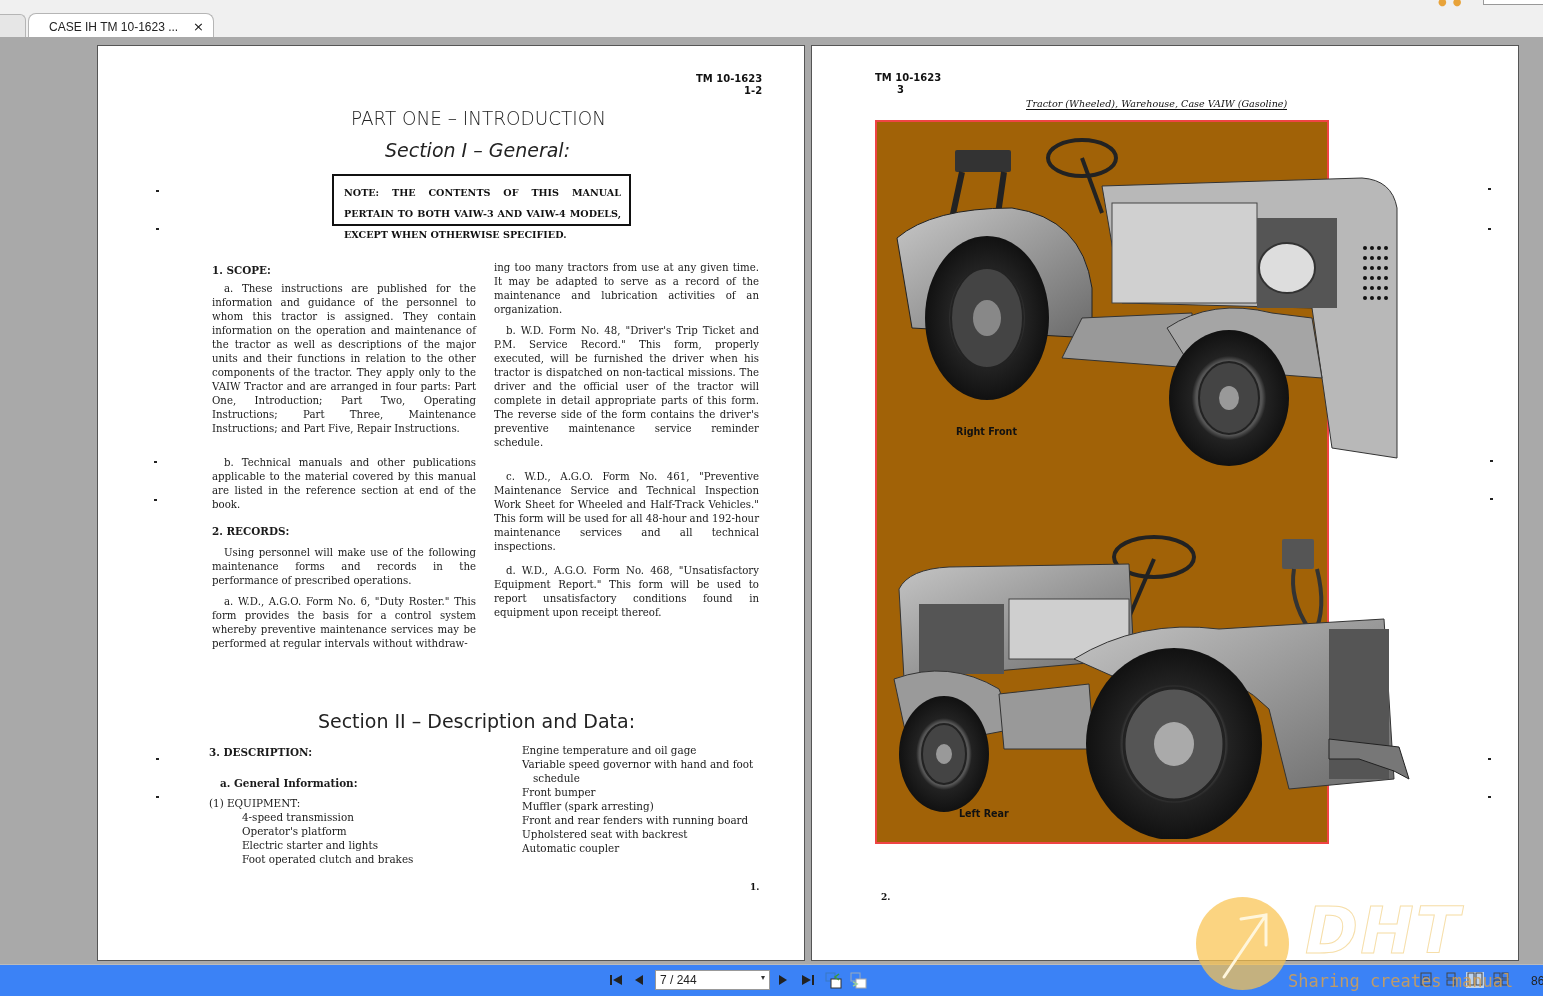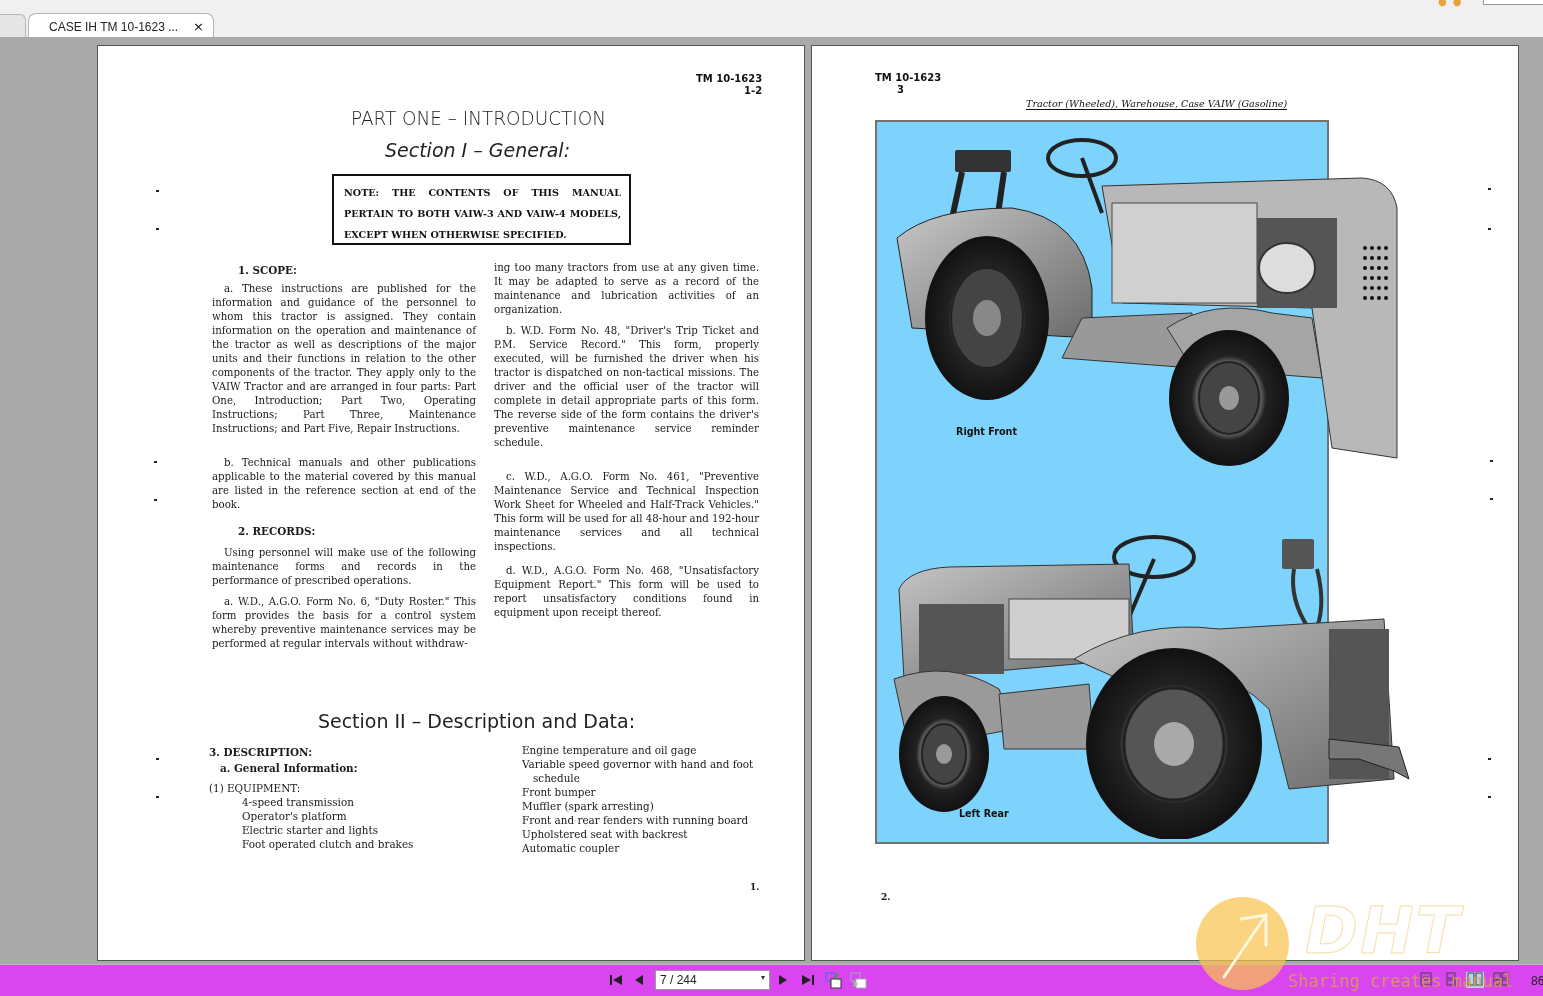--- a/index.html
+++ b/index.html
@@ -19,49 +19,49 @@
   .viewer { position: absolute; left: 0; top: 37px; width: 1543px; height: 927px; background: #a9a9a9; }
   .page { position: absolute; background: #fff; border: 1px solid #555; overflow: hidden; }
   .page-left { left: 97px; top: 8px; width: 708px; height: 916px; }
   .page-right { left: 811px; top: 8px; width: 708px; height: 916px; }
 
   .tm-head { position: absolute; font-weight: bold; font-size: 10px; line-height: 12px; color: #111; font-family: "DejaVu Sans", sans-serif; }
   .tm-head div { text-align: right; }
 
   .title-part { position: absolute; left: 0; width: 765px; top: 60px; text-align: center; font-size: 20px; color: #222; font-family: "DejaVu Sans", sans-serif; font-weight: 300; letter-spacing: 0px; transform: scaleX(0.92); }
   .title-section { position: absolute; left: 0; width: 765px; text-align: center; font-size: 19px; color: #222; font-family: "DejaVu Sans", sans-serif; }
-  .note-box { position: absolute; left: 234px; top: 128px; width: 299px; height: 71px; border: 2px solid #111; padding: 6px 8px 0 10px; font-family: "DejaVu Serif", serif; font-weight: bold; font-size: 9.6px; line-height: 21px; color: #111; text-align: justify; }
+  .note-box { position: absolute; left: 234px; top: 128px; width: 299px; height: 52px; border: 2px solid #111; padding: 6px 8px 0 10px; font-family: "DejaVu Serif", serif; font-weight: bold; font-size: 9.6px; line-height: 21px; color: #111; text-align: justify; }
 
   .col { position: absolute; font-family: "DejaVu Serif", serif; font-size: 10.2px; line-height: 14px; color: #1a1a1a; text-align: justify; }
   .col p { margin: 0; }
   .col .indent { text-indent: 12px; }
-  .col .heading { font-weight: bold; font-size: 10.4px; margin-left: 26px; }
+  .col .heading { font-weight: bold; font-size: 10.4px; }
   .col .gap { height: 7px; }
   .col .gap-big { height: 20px; }
 
   .list { position: absolute; font-family: "DejaVu Serif", serif; font-size: 10.4px; line-height: 14px; color: #1a1a1a; }
   .list .li-indent { padding-left: 22px; }
   .page-num { position: absolute; font-family: "DejaVu Serif", serif; font-weight: bold; font-size: 9px; color: #111; }
 
   .margin-dot { position: absolute; width: 3px; height: 2px; background: #222; }
 
   
   .running-title { position: absolute; left: 214px; top: 52px; font-family: "DejaVu Serif", serif; font-style: italic; font-size: 9.6px; color: #111; border-bottom: 1px solid #111; padding-bottom: 0; white-space: nowrap; }
-  .figure-frame { position: absolute; left: 63px; top: 74px; width: 454px; height: 724px; border: 2px solid #737373; background: #7dd3fc; }
+  .figure-frame { position: absolute; left: 63px; top: 74px; width: 454px; height: 724px; border: 2px solid #ef4444; background: #a16207; }
   .fig-label { position: absolute; font-family: "DejaVu Sans", sans-serif; font-weight: bold; font-size: 9.6px; color: #111; }
   .fig-caption { position: absolute; left: 0; width: 708px; top: 807px; text-align: center; font-family: "DejaVu Sans", sans-serif; font-weight: bold; font-size: 10px; color: #111; word-spacing: 2px; }
   .tractor { position: absolute; }
 
   
   .wm-circle { position: absolute; left: 1196px; top: 897px; width: 93px; height: 93px; border-radius: 50%; background: rgba(250, 195, 80, 0.72); }
   .wm-dht { position: absolute; left: 1305px; top: 894px; font-family: "DejaVu Sans", sans-serif; font-weight: bold; font-style: italic; font-size: 64px; color: transparent; -webkit-text-stroke: 1px rgba(240, 200, 110, 0.6); letter-spacing: 2px; }
   .wm-text { position: absolute; left: 1288px; top: 971px; font-family: "DejaVu Sans Mono", monospace; font-size: 17px; color: rgba(214, 160, 80, 0.85); white-space: nowrap; }
 
   
-  .bottombar { position: absolute; left: 0; top: 964px; width: 1543px; height: 32px; background: #d946ef; border-top: 1px solid #bbb; }
+  .bottombar { position: absolute; left: 0; top: 964px; width: 1543px; height: 32px; background: #3b82f6; border-top: 1px solid #bbb; }
   .nav-btn { position: absolute; top: 6px; height: 18px; display: flex; align-items: center; justify-content: center; cursor: pointer; }
   .page-input { position: absolute; left: 655px; top: 5px; width: 115px; height: 20px; background: #fff; border: 1px solid #999; font-family: "Liberation Sans", sans-serif; font-size: 12px; color: #222; padding: 2px 0 0 4px; }
   .page-input .dd { position: absolute; right: 4px; top: 2px; font-size: 8px; color: #333; }
   .view-btn { position: absolute; top: 7px; width: 18px; height: 16px; font-size: 14px; line-height: 16px; color: #444; text-align: center; cursor: pointer; }
   .view-btn.active { background: #bcd3ee; }
   .zoom-level { position: absolute; left: 1531px; top: 9px; font-family: "Liberation Sans", sans-serif; font-size: 12px; color: #222; }
 </style>
 </head>
 <body>
 
@@ -119,21 +119,21 @@
         <p class="indent">c.  W.D., A.G.O. Form No. 461, "Preventive Maintenance Service and Technical Inspection Work Sheet for Wheeled and Half-Track Vehicles." This form will be used for all 48-hour and 192-hour maintenance services and all technical inspections.</p>
         <div class="gap" style="height:10px"></div>
         <p class="indent">d.  W.D., A.G.O. Form No. 468, "Unsatisfactory Equipment Report."  This form will be used to report unsatisfactory conditions found in equipment upon receipt thereof.</p>
         <div class="gap" style="height:10px"></div>
       </div>
 
       <div class="title-section" style="top:664px; left:-4px;">Section II – Description and Data:</div>
 
       <div class="list" style="left:111px; top:699px; width:290px;">
         <div style="font-weight:bold;">3.   DESCRIPTION:</div>
-        <div style="font-weight:bold; margin-top:2px; padding-left:11px;">a.   General Information:</div>
+        <div style="font-weight:bold; margin-top:17px; padding-left:11px;">a.   General Information:</div>
         <div style="margin-top:6px;">(1)    EQUIPMENT:</div>
         <div style="padding-left:33px;">
           <div>4-speed transmission</div>
           <div>Operator's platform</div>
           <div>Electric starter and lights</div>
           <div>Foot operated clutch and brakes</div>
         </div>
       </div>
 
       <div class="list" style="left:424px; top:697px; width:250px;">

